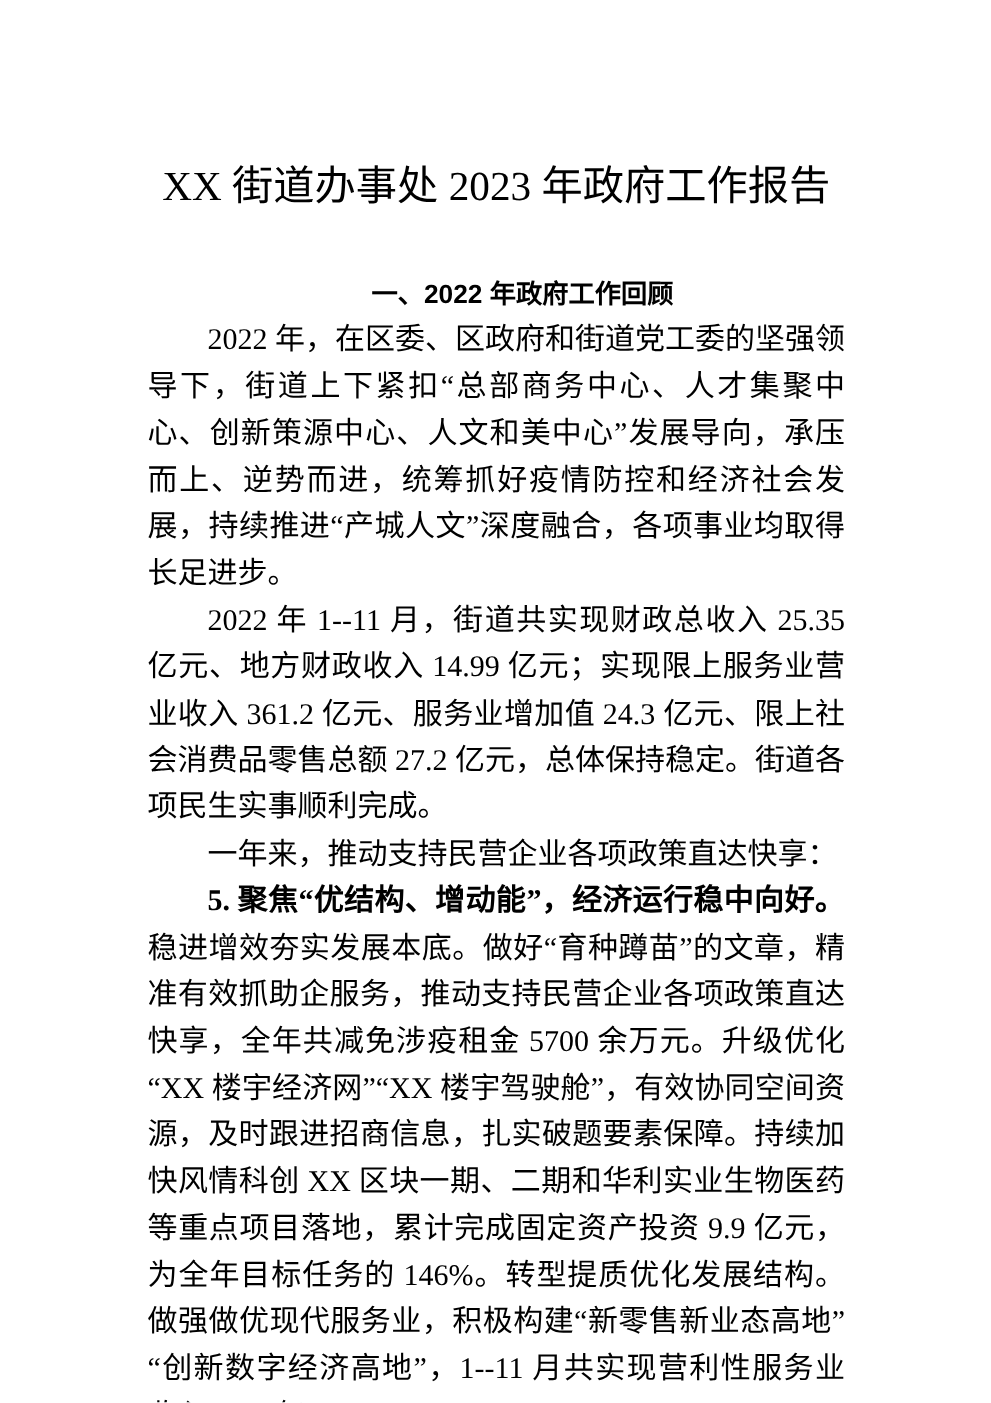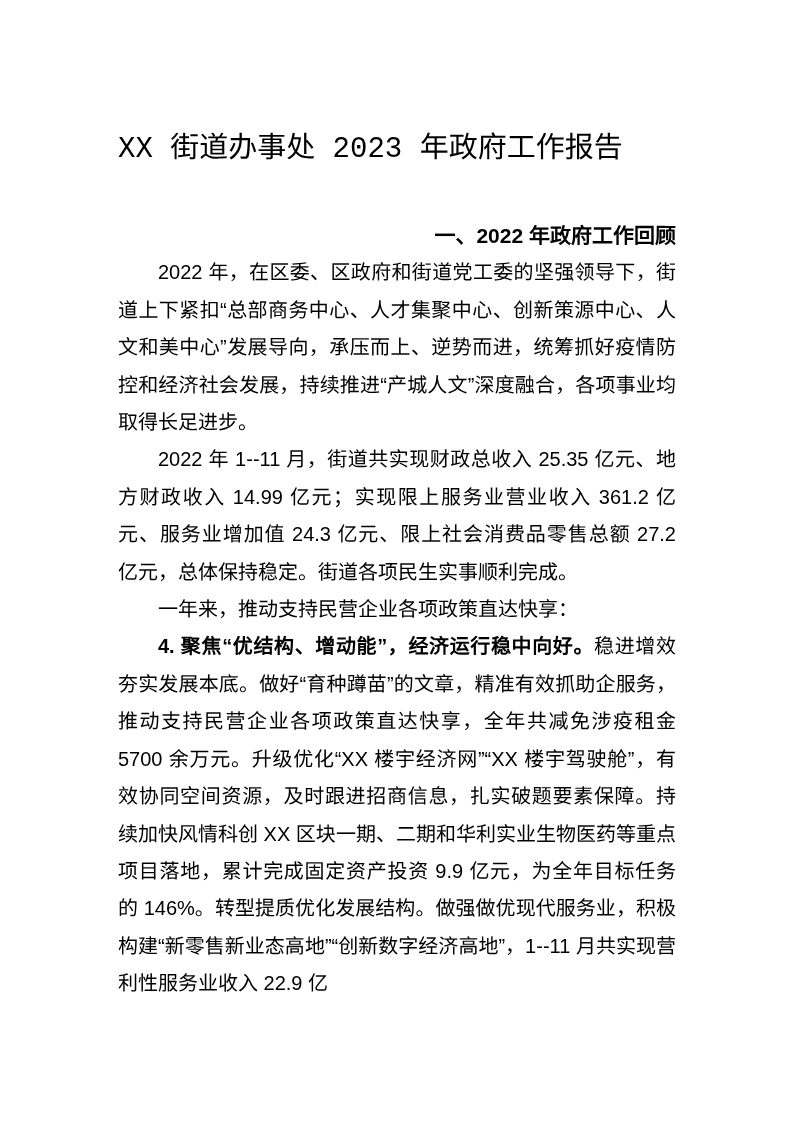--- a/index.html
+++ b/index.html
@@ -13,54 +13,55 @@
     height: 1122px;
     margin: 0 auto;
     background: #ffffff;
     box-sizing: border-box;
     padding: 130px 117px 0 118px;
     overflow: hidden;
     color: #000000;
   }
   .doc-title {
     margin: 0 0 47px 0;
-    font-family: Liberation Mono, monospace;
+    font-family: Liberation Serif, serif;
     font-weight: 400;
-    font-size: 29px;
+    font-size: 33px;
     line-height: 40px;
+    text-align: center;
     white-space: nowrap;
   }
   .doc-heading {
     margin: 0;
     font-family: "Liberation Sans", "DejaVu Sans", sans-serif;
     font-weight: 700;
     font-size: 21px;
     line-height: 37.4px;
     text-indent: 2em;
-    text-align: right;
+    text-align: center;
   }
   .doc-para {
     margin: 0;
-    font-family: Liberation Sans, sans-serif;
+    font-family: Liberation Serif, serif;
     font-weight: 400;
-    font-size: 20px;
+    font-size: 24px;
     line-height: 37.4px;
     text-indent: 2em;
     text-align: justify;
     text-justify: inter-character;
   }
   .doc-para .run-bold {
     font-weight: 700;
   }
 </style>
 </head>
 <body>
 
 <div class="page">
   <h1 class="doc-title">XX 街道办事处 2023 年政府工作报告</h1>
   <div id="doc-body">
       <p class="doc-heading"><span class="run-bold">一、2022 年政府工作回顾</span></p>
       <p class="doc-para"><span class="run-regular">2022 年，在区委、区政府和街道党工委的坚强领导下，街道上下紧扣“总部商务中心、人才集聚中心、创新策源中心、人文和美中心”发展导向，承压而上、逆势而进，统筹抓好疫情防控和经济社会发展，持续推进“产城人文”深度融合，各项事业均取得长足进步。</span></p>
       <p class="doc-para"><span class="run-regular">2022 年 1--11 月，街道共实现财政总收入 25.35 亿元、地方财政收入 14.99 亿元；实现限上服务业营业收入 361.2 亿元、服务业增加值 24.3 亿元、限上社会消费品零售总额 27.2 亿元，总体保持稳定。街道各项民生实事顺利完成。</span></p>
       <p class="doc-para"><span class="run-regular">一年来，推动支持民营企业各项政策直达快享：</span></p>
-      <p class="doc-para"><span class="run-bold">4. 聚焦“优结构、增动能”，经济运行稳中向好。</span><span class="run-regular">稳进增效夯实发展本底。做好“育种蹲苗”的文章，精准有效抓助企服务，推动支持民营企业各项政策直达快享，全年共减免涉疫租金 5700 余万元。升级优化“XX 楼宇经济网”“XX 楼宇驾驶舱”，有效协同空间资源，及时跟进招商信息，扎实破题要素保障。持续加快风情科创 XX 区块一期、二期和华利实业生物医药等重点项目落地，累计完成固定资产投资 9.9 亿元，为全年目标任务的 146%。转型提质优化发展结构。做强做优现代服务业，积极构建“新零售新业态高地”“创新数字经济高地”，1--11 月共实现营利性服务业收入 22.9 亿</span></p>
+      <p class="doc-para"><span class="run-bold">5. 聚焦“优结构、增动能”，经济运行稳中向好。</span><span class="run-regular">稳进增效夯实发展本底。做好“育种蹲苗”的文章，精准有效抓助企服务，推动支持民营企业各项政策直达快享，全年共减免涉疫租金 5700 余万元。升级优化“XX 楼宇经济网”“XX 楼宇驾驶舱”，有效协同空间资源，及时跟进招商信息，扎实破题要素保障。持续加快风情科创 XX 区块一期、二期和华利实业生物医药等重点项目落地，累计完成固定资产投资 9.9 亿元，为全年目标任务的 146%。转型提质优化发展结构。做强做优现代服务业，积极构建“新零售新业态高地”“创新数字经济高地”，1--11 月共实现营利性服务业收入 22.9 亿</span></p>
     </div>
 </div>
 
 </body></html>

